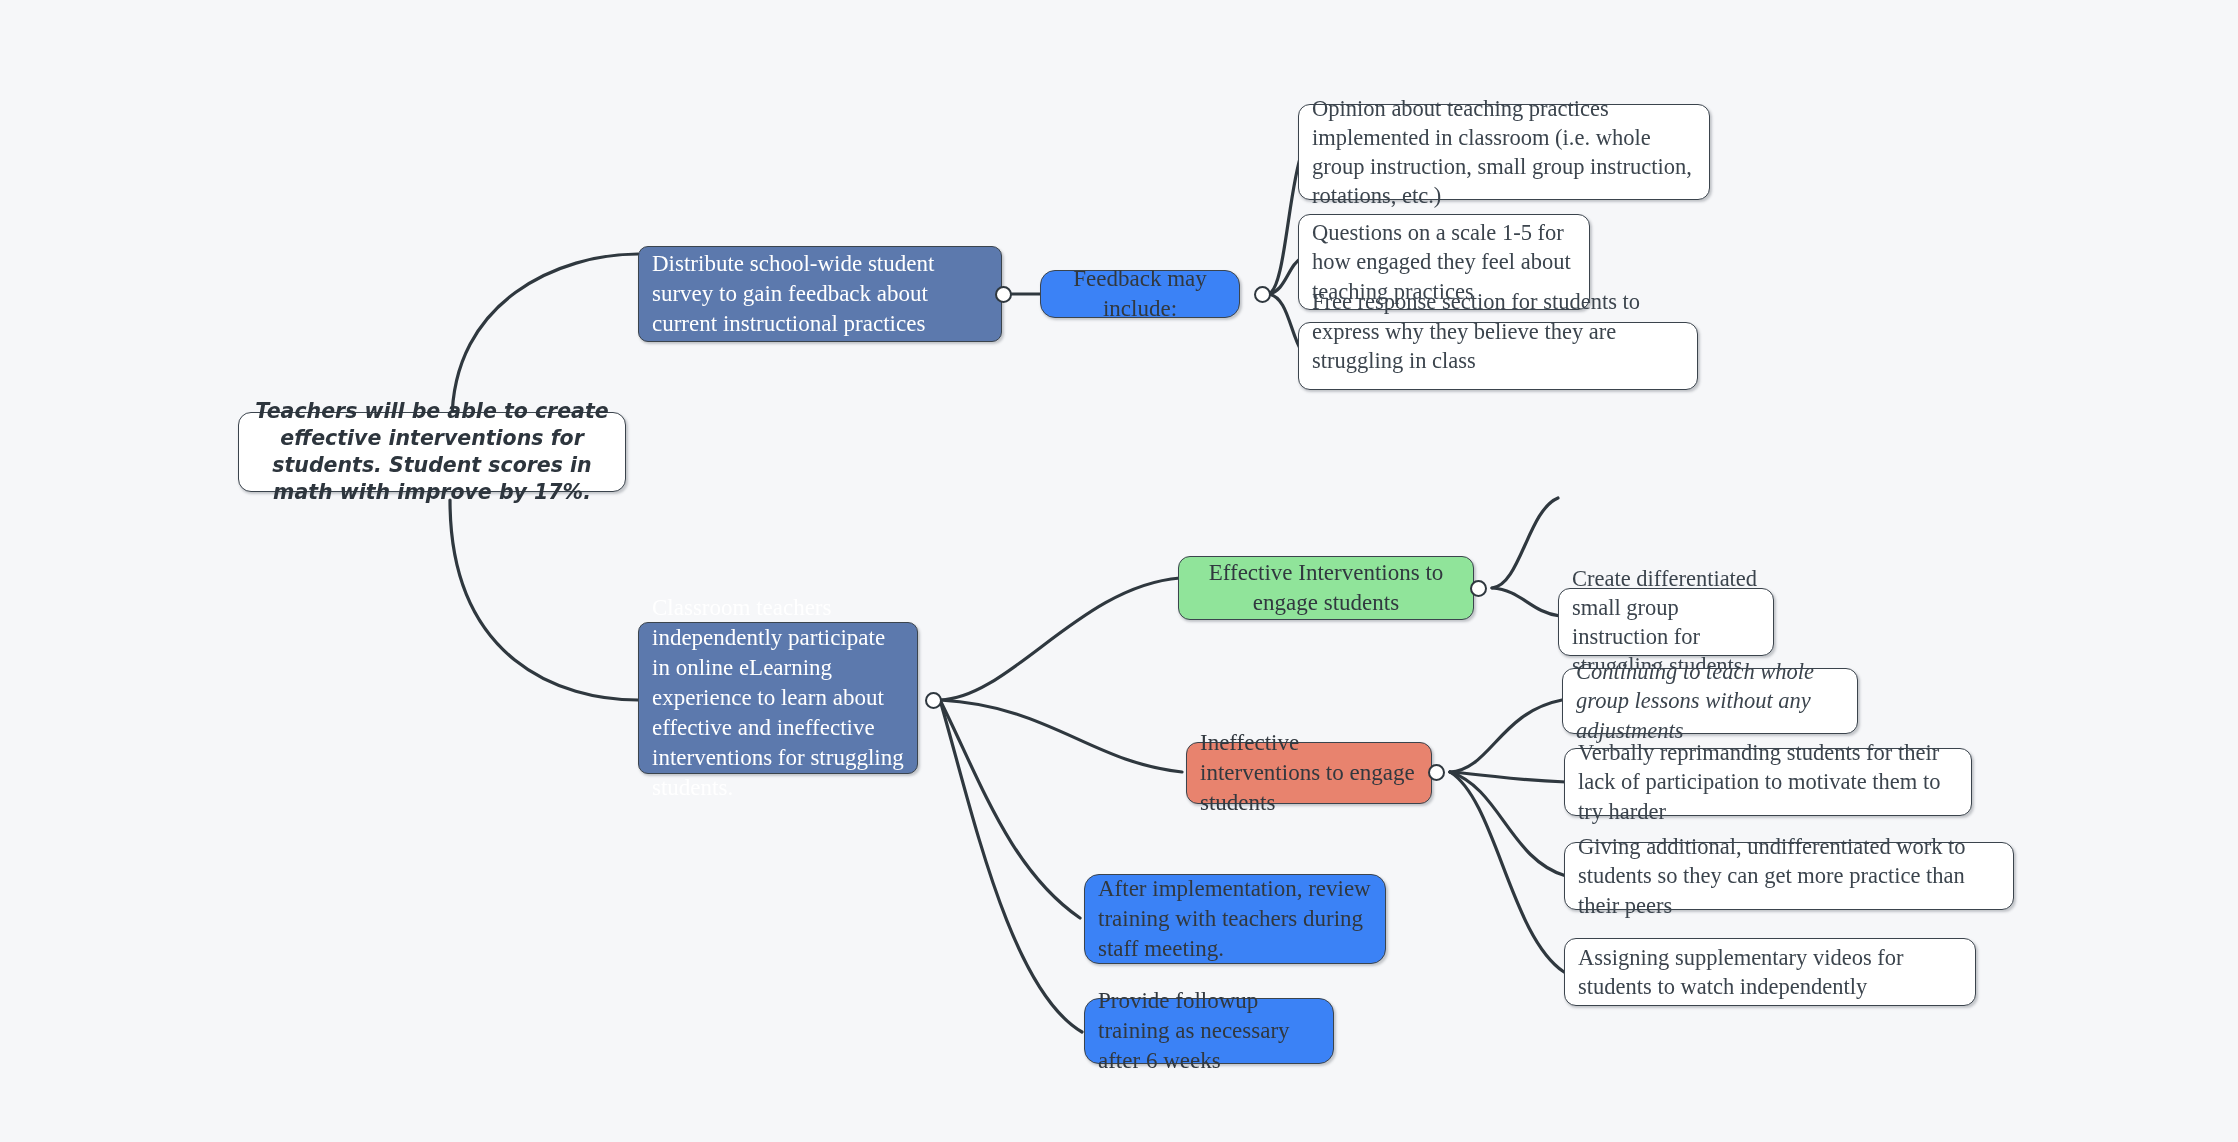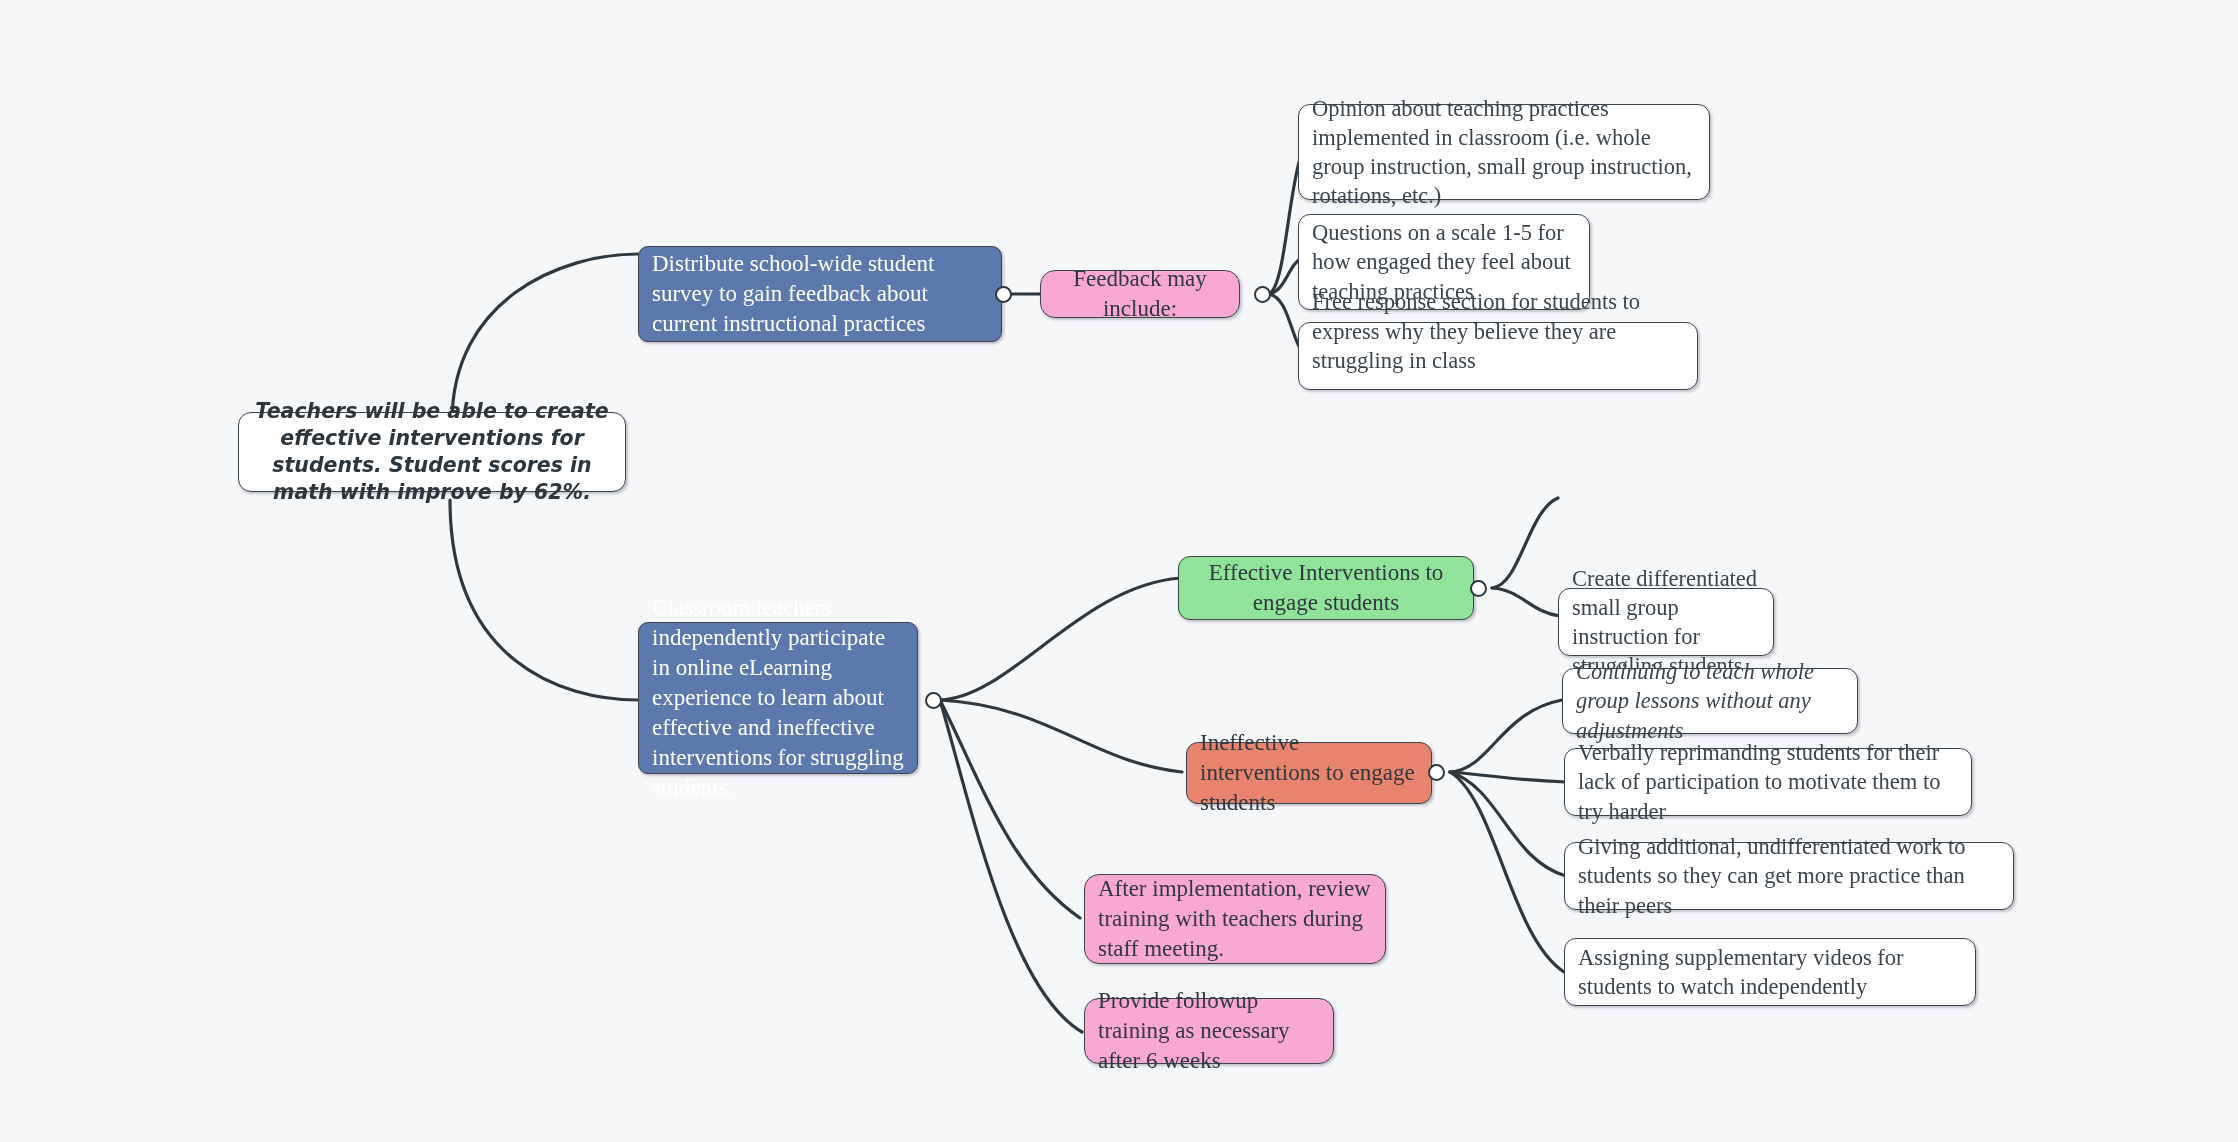--- a/index.html
+++ b/index.html
@@ -55,21 +55,21 @@
     font-size: 20.5px;
     line-height: 1.32;
   }
   .n-primary {
     background: #5c79ad;
     color: #ffffff;
     border-radius: 10px;
     font-size: 23px;
   }
   .n-lightblue {
-    background: #f9a8d4;
+    background: #3b82f6;
     color: #31383f;
     border-radius: 15px;
     font-size: 23px;
   }
   .n-green {
     background: #90e49a;
     color: #31383f;
     border-radius: 12px;
     font-size: 23px;
   }
@@ -123,21 +123,21 @@
       <path d="M 1492,588 C 1522,590 1530,612 1560,616"></path>
 
       <path d="M 1450,772 C 1490,770 1500,712 1562,700"></path>
       <path d="M 1450,772 C 1500,776 1510,780 1566,782"></path>
       <path d="M 1450,772 C 1500,788 1510,860 1566,876"></path>
       <path d="M 1450,772 C 1496,800 1510,936 1564,972"></path>
     </g>
   </svg>
 
   <div class="node n-root" style="left:238px; top:412px; width:388px; height:80px;">
-    <span>Teachers will be able to create effective interventions for students. Student scores in math with improve by 62%.</span>
+    <span>Teachers will be able to create effective interventions for students. Student scores in math with improve by 17%.</span>
   </div>
 
   <div class="node n-primary" style="left:638px; top:246px; width:364px; height:96px;">
     <span>Distribute school-wide student survey to gain feedback about current instructional practices</span>
   </div>
   <div class="conn" style="left:995px; top:286px;"></div>
 
   <div class="node n-lightblue" style="left:1040px; top:270px; width:200px; height:48px; justify-content:center;">
     <span style="text-align:center;">Feedback may include:</span>
   </div>

